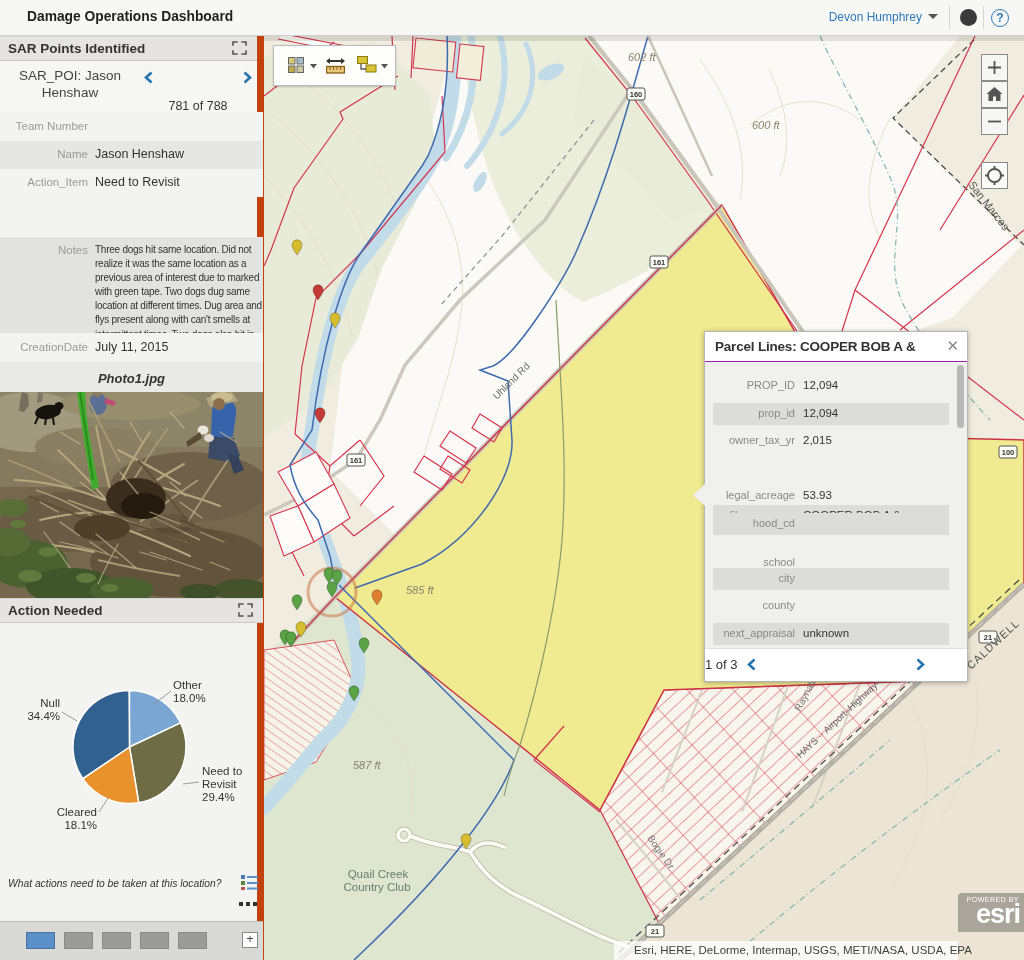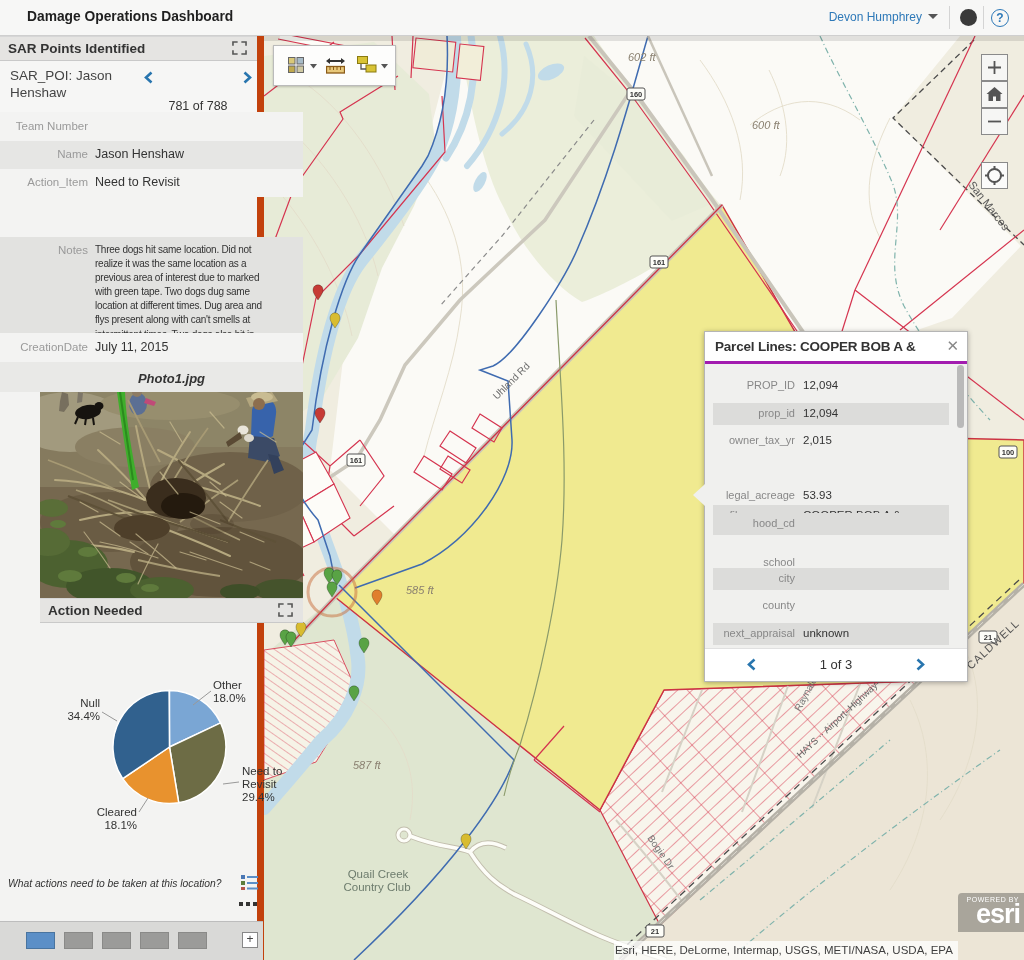--- a/index.html
+++ b/index.html
@@ -8,35 +8,35 @@
 #hdr .title{position:absolute;left:27px;top:9px;font-size:13.8px;font-weight:bold;color:#1f1f1f;}
 #hdr .user{position:absolute;right:86px;top:10px;font-size:12px;color:#2e79b8;}
 #hdr .caret{display:inline-block;width:0;height:0;border-left:5px solid transparent;border-right:5px solid transparent;border-top:5px solid #555;vertical-align:middle;margin-left:6px;margin-bottom:2px;}
 .vsep{position:absolute;top:6px;width:1px;height:23px;background:#d4d4d4;}
 #hdr .dot{position:absolute;right:47px;top:9px;width:17px;height:17px;border-radius:50%;background:#3a3a3a;}
 #hdr .help{position:absolute;right:15px;top:9px;width:16px;height:16px;border-radius:50%;border:1.5px solid #2e79b8;color:#2e79b8;font-size:12px;font-weight:bold;text-align:center;line-height:16px;}
 #left{position:absolute;left:0;top:36px;width:264px;height:924px;background:#f3f3f2;border-right:7px solid #c2410c;z-index:20;box-sizing:border-box;}
 .phdr{position:relative;height:23px;background:#e5e4e2;border-bottom:1px solid #c9c9c9;border-top:1px solid #d6d6d6;}
 .phdr .t{position:absolute;left:8px;top:4px;font-size:13.5px;font-weight:bold;color:#333;}
 .expico{position:absolute;right:10px;top:4px;width:15px;height:14px;}
-.row{position:absolute;left:0;width:263px;padding-left:40px;}
+.row{position:absolute;left:0;width:263px;}
 .lbl{position:absolute;left:0;width:88px;text-align:right;font-size:11.5px;color:#9a9a9a;}
 .val{position:absolute;left:95px;font-size:12.5px;color:#333;}
 #popup{position:absolute;left:704px;top:331px;width:262px;height:349px;background:#f0f0ee;border:1px solid #b5b5b5;box-shadow:0 1px 5px rgba(0,0,0,.3);z-index:25;}
-#popup .pt{position:absolute;left:0;top:0;width:100%;height:29px;background:#fff;border-bottom:3px solid #a21caf;}
+#popup .pt{position:absolute;left:0;top:0;width:100%;height:29px;background:#fff;border-bottom:1px solid #a21caf;}
 #popup .pt .txt{position:absolute;left:10px;top:7px;font-size:13.5px;letter-spacing:-0.2px;font-weight:bold;color:#333;}
 #popup .pt .x{position:absolute;right:8px;top:5px;font-size:15px;color:#888;}
 .prow{position:absolute;left:8px;width:236px;height:22px;}
 .prow.g{background:#dcdcda;}
 .plbl{position:absolute;left:0;width:82px;text-align:right;font-size:11px;color:#888;top:4px;}
 .pval{position:absolute;left:90px;font-size:11.5px;color:#333;top:4px;}
 #popup .foot{position:absolute;left:0;bottom:0;width:100%;height:32px;background:#fff;border-top:1px solid #e0e0e0;}
 #toolbar{position:absolute;left:273px;top:45px;width:121px;height:39px;background:#fdfdfc;border:1px solid #bbb;box-shadow:0 1px 2px rgba(0,0,0,.2);z-index:22;}
 .zbtn{position:absolute;left:981px;width:27px;height:27px;background:#f6f6f4;border:1px solid #8a8a8a;box-sizing:border-box;z-index:22;color:#555;text-align:center;}
-#attrib{position:absolute;left:614px;top:941px;width:344px;height:19px;background:rgba(255,255,255,0.75);z-index:21;font-size:11.5px;color:#3f3f3f;line-height:19px;padding-left:1px;box-sizing:border-box;white-space:nowrap;}
+#attrib{position:absolute;left:614px;top:941px;width:344px;height:19px;background:rgba(255,255,255,0.75);z-index:21;font-size:11.5px;color:#3f3f3f;line-height:19px;padding-left:20px;box-sizing:border-box;white-space:nowrap;}
 #esrilogo{position:absolute;left:958px;top:893px;width:66px;height:39px;background:rgba(115,113,108,0.55);border-radius:4px 0 0 0;z-index:21;}
 </style>
 </head>
 <body>
 
 <div id="mapwrap" style="position:absolute;left:264px;top:36px;width:760px;height:924px;z-index:1;">
 <svg id="mapsvg" width="760" height="924" viewBox="0 0 760 924">
 <defs>
 <pattern id="lots" width="10" height="34" patternUnits="userSpaceOnUse" patternTransform="rotate(47)">
 <rect width="10" height="34" fill="#f8f5ec"></rect>
@@ -270,21 +270,21 @@
 
 <div class="phdr">
       <div class="t">SAR Points Identified</div>
 
 <svg class="expico" viewBox="0 0 16 15">
         <path d="M1 5V1h5M10 1h5v4M15 10v4h-5M6 14H1v-4" fill="none" stroke="#555" stroke-width="1.7"></path>
       </svg>
 </div>
 
 <div style="position:relative;height:52px;background:#f6f6f5;">
-<div style="position:absolute;left:10px;top:6px;width:120px;font-size:13.5px;color:#444;line-height:17px;">SAR_POI: Jason Henshaw</div>
+<div style="position:absolute;left:10px;top:6px;width:120px;font-size:13.5px;color:#444;line-height:17px;text-align:center;">SAR_POI: Jason Henshaw</div>
 <svg style="position:absolute;left:144px;top:10px;" width="9" height="13">
         <path d="M7.5 1.5L2 6.5l5.5 5" stroke="#2875ae" stroke-width="2.6" fill="none"></path>
       </svg>
 <div style="position:absolute;left:162px;top:10px;width:72px;text-align:center;font-size:12.5px;color:#333;margin-top:28px;">781 of 788</div>
 <svg style="position:absolute;left:243px;top:10px;" width="9" height="13">
         <path d="M1.5 1.5L7 6.5l-5.5 5" stroke="#2875ae" stroke-width="2.6" fill="none"></path>
       </svg>
 </div>
 
 <div class="row" style="top:76px;height:29px;background:#f3f3f2;">
@@ -592,21 +592,21 @@
       <div class="plbl">next_appraisal</div>
       <div class="pval">unknown</div>
     </div>
 
 <div style="position:absolute;right:3px;top:33px;width:7px;height:63px;background:#b9b9b9;border-radius:4px;"></div>
 
 <div class="foot">
 <svg style="position:absolute;left:42px;top:9px;" width="9" height="13">
         <path d="M7.5 1.5L2 6.5l5.5 5" stroke="#2875ae" stroke-width="2.6" fill="none"></path>
       </svg>
-<div style="position:absolute;left:0;width:100%;text-align:center;top:8px;font-size:13px;color:#333;">1 of 3</div>
+<div style="position:absolute;left:0;width:100%;top:8px;font-size:13px;color:#333;">1 of 3</div>
 <svg style="position:absolute;right:42px;top:9px;" width="9" height="13">
         <path d="M1.5 1.5L7 6.5l-5.5 5" stroke="#2875ae" stroke-width="2.6" fill="none"></path>
       </svg>
 </div>
 </div>
 
 <div id="attrib">Esri, HERE, DeLorme, Intermap, USGS, METI/NASA, USDA, EPA</div>
 
 <div id="esrilogo">
 <div style="position:absolute;right:5px;top:3px;font-size:7px;color:#fff;letter-spacing:.5px;">POWERED BY</div>

